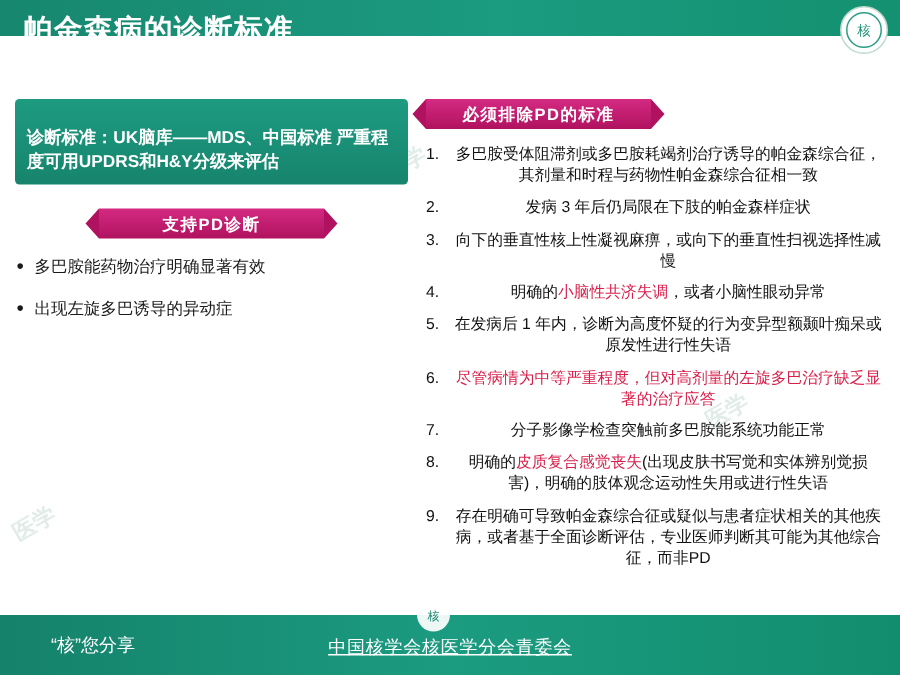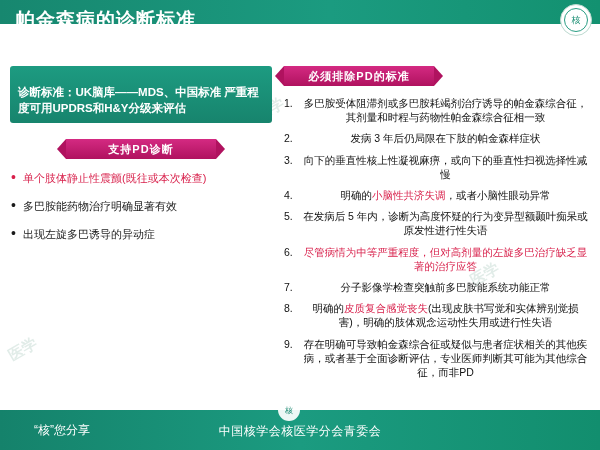--- a/index.html
+++ b/index.html
@@ -135,21 +135,21 @@
     position:absolute; left:0; top:410px; width:600px; height:40px;
     background:#17876f;
     background:linear-gradient(90deg,#15826b 0%, #1b9b80 50%, #128e6e 100%);
   }
   .footer-left {
     position:absolute; left:10px; top:12px;
     color:#ffffff; font-size:12px;margin-left:24px;
   }
   .footer-center {
     position:absolute; left:0; top:13px; width:600px; text-align:center;
-    color:#ffffff; font-size:12px; letter-spacing:.5px;
+    color:#ffffff; font-size:12px; letter-spacing:.5px;text-decoration:underline;
   }
   .footer-badge {
     position:absolute; left:278px; top:-11px; width:22px; height:22px;
     border-radius:50%; background:#ffffff; opacity:.92;
     display:flex; align-items:center; justify-content:center;
     font-size:8px; color:#17876f;
   }
   
   .wm {
     position:absolute; color:rgba(120,170,150,.22);
@@ -176,35 +176,34 @@
   <div class="wm wm1">医学</div>
   <div class="wm wm2">医学</div>
   <div class="wm wm3">医学</div>
 
   <div class="left-col">
     <div class="crit-box">诊断标准：UK脑库——MDS、中国标准 严重程度可用UPDRS和H&amp;Y分级来评估</div>
 
     <div class="ribbon">支持PD诊断</div>
 
     <div class="bullets">
-      <div class="bullet red">单个肢体静止性震颤(既往或本次检查)</div>
       <div class="bullet">多巴胺能药物治疗明确显著有效</div>
       <div class="bullet">出现左旋多巴诱导的异动症</div>
     </div>
   </div>
 
   <div class="right-col">
     <div class="ribbon-wide">必须排除PD的标准</div>
 
     <ol class="ol-list">
       <li>多巴胺受体阻滞剂或多巴胺耗竭剂治疗诱导的帕金森综合征，其剂量和时程与药物性帕金森综合征相一致</li>
       <li>发病 3 年后仍局限在下肢的帕金森样症状</li>
       <li>向下的垂直性核上性凝视麻痹，或向下的垂直性扫视选择性减慢</li>
       <li>明确的<span class="hl">小脑性共济失调</span>，或者小脑性眼动异常</li>
-      <li>在发病后 5 年内，诊断为高度怀疑的行为变异型额颞叶痴呆或原发性进行性失语</li>
+      <li>在发病后 1 年内，诊断为高度怀疑的行为变异型额颞叶痴呆或原发性进行性失语</li>
       <li class="li-red">尽管病情为中等严重程度，但对高剂量的左旋多巴治疗缺乏显著的治疗应答</li>
       <li>分子影像学检查突触前多巴胺能系统功能正常</li>
       <li>明确的<span class="hl">皮质复合感觉丧失</span>(出现皮肤书写觉和实体辨别觉损害)，明确的肢体观念运动性失用或进行性失语</li>
       <li>存在明确可导致帕金森综合征或疑似与患者症状相关的其他疾病，或者基于全面诊断评估，专业医师判断其可能为其他综合征，而非PD</li>
     </ol>
   </div>
 </div>
 
 <div class="footer">
   <div class="footer-left">“核”您分享</div>

